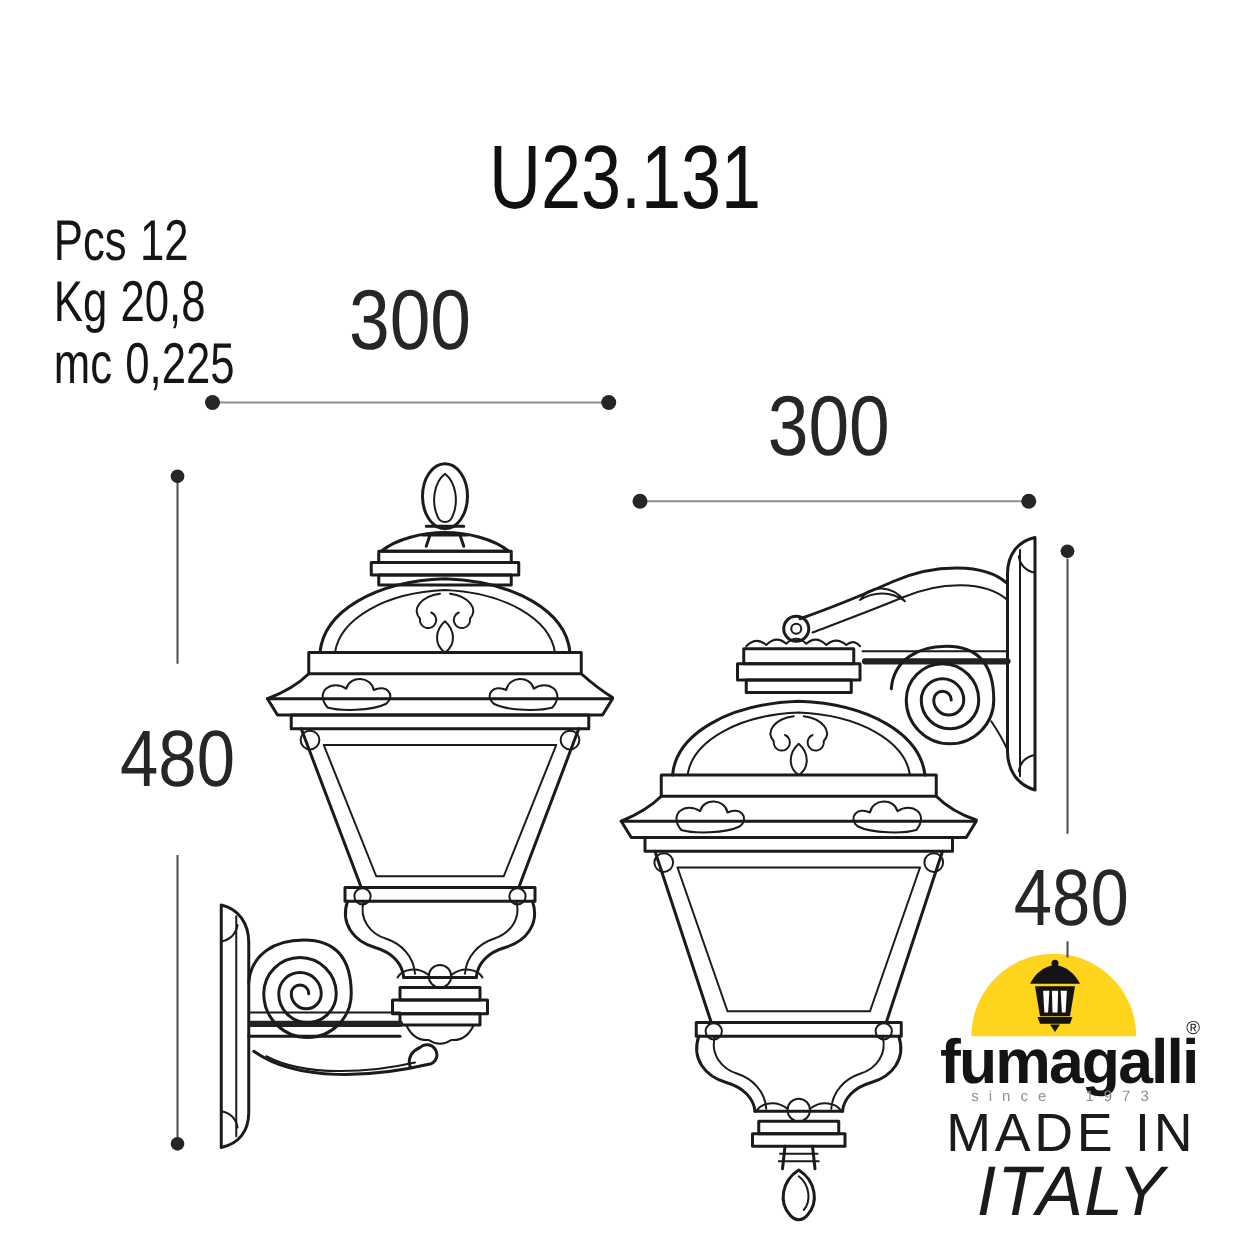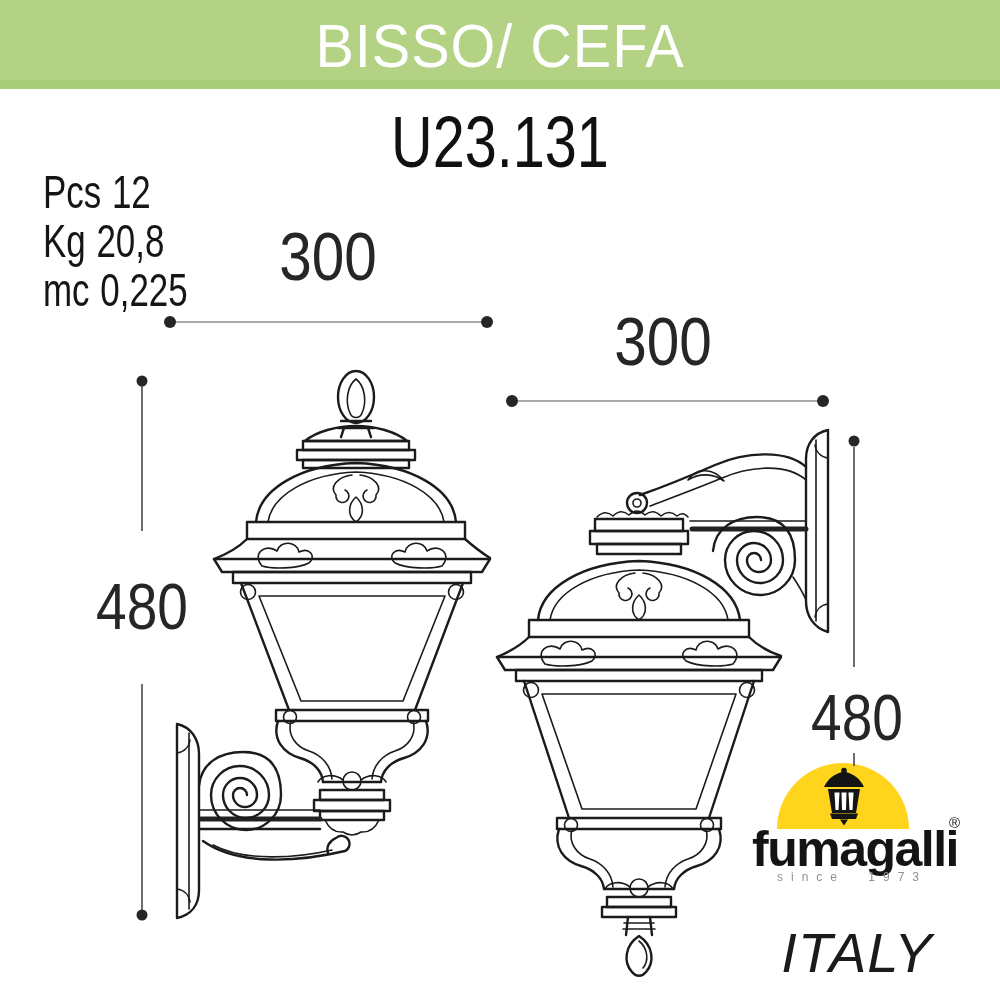--- a/index.html
+++ b/index.html
@@ -48,23 +48,20 @@
   #made-line1{position:absolute;left:742px;top:884px;width:230px;text-align:center;
               font-size:43px;line-height:46px;letter-spacing:3px;color:#1b1b1b;white-space:nowrap;}
   #made-line2{position:absolute;left:742px;top:930px;width:230px;text-align:center;
               font-size:56px;line-height:46px;letter-spacing:1px;color:#1b1b1b;white-space:nowrap;font-style:italic;}
 </style>
 </head>
 <body>
 
 <div id="page">
 
-  <div id="header">
-    <div class="title">BISSO/ CEFA</div>
-  </div>
 
   <div id="model">U23.131</div>
 
   <div id="specs">
     <div class="spec-line">
       <span>Pcs</span><span class="v">12</span>
     </div>
     <div class="spec-line">
       <span>Kg</span><span class="v">20,8</span>
     </div>
@@ -235,15 +232,16 @@
     <path d="M 6,22 L 38,22 L 34,46 L 10,46 Z" fill="#141414"></path>
     <path d="M 12.5,25.5 L 17.5,25.5 L 16.5,43 L 13.5,43 Z" fill="#fff"></path>
     <path d="M 19.5,25.5 L 24.5,25.5 L 24,43 L 20,43 Z" fill="#fff"></path>
     <path d="M 26.5,25.5 L 31.5,25.5 L 30.5,43 L 27.5,43 Z" fill="#fff"></path>
     <path d="M 8,46.5 L 36,46.5 L 34,52 L 10,52 Z" fill="#141414"></path>
     <path d="M 18,52.5 L 26,52.5 L 22,58.5 Z" fill="#141414"></path>
   </svg>
   <div id="logo-brand">fumagalli</div>
   <div id="logo-reg">®</div>
   <div id="logo-since">since 1973</div>
+  <div id="made-line1">MADE IN</div>
   <div id="made-line2">ITALY</div>
 
 </div>
 
 </body></html>

